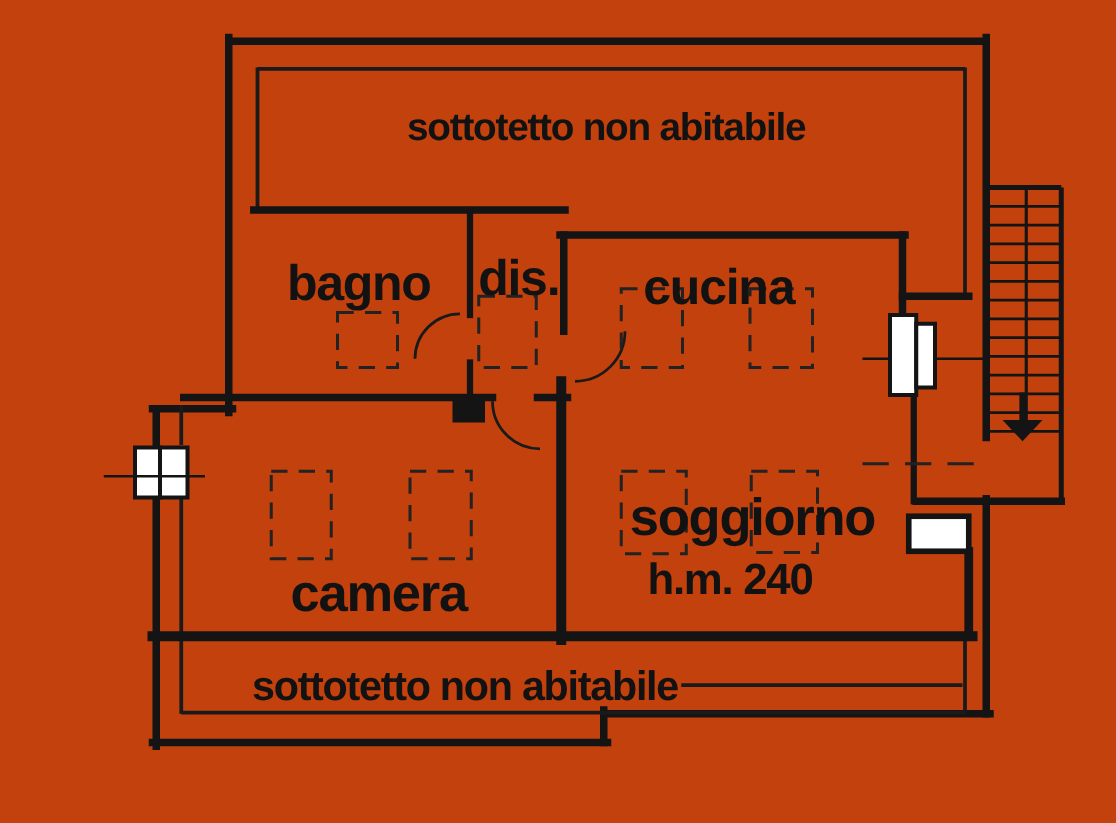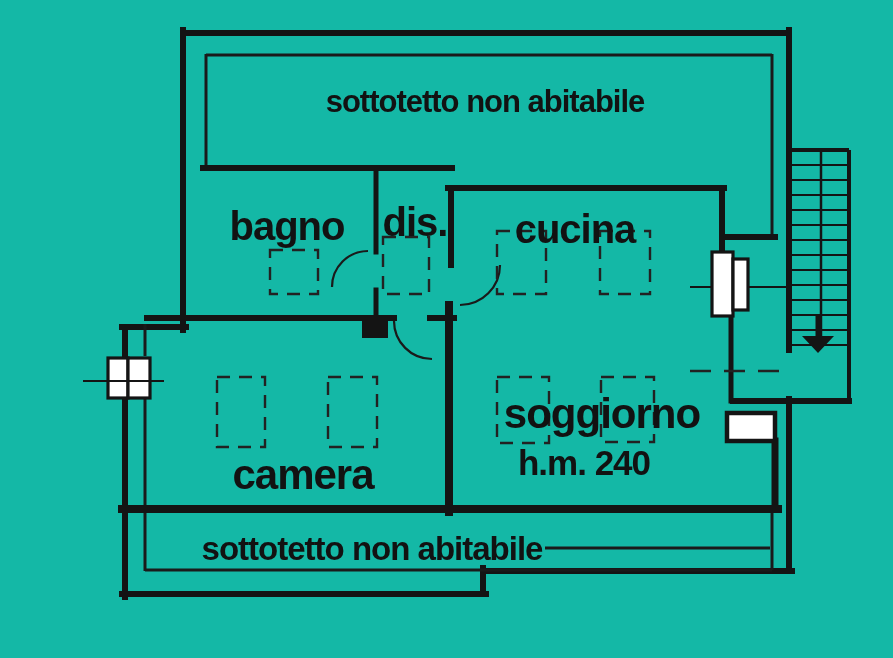--- a/index.html
+++ b/index.html
@@ -1,19 +1,19 @@
 <!DOCTYPE html>
 <html><head>
 <meta charset="utf-8">
 <style>
   html,body{margin:0;padding:0;background:#ffffff;}
   .canvas{
     position:relative;
     width:893px;height:658px;
-    background:#14b8a6;
+    background:#c2410c;
     overflow:hidden;
     text-align:right;
   }
   svg{display:block;}
   .room-label{
     font-family:"Liberation Sans","DejaVu Sans",sans-serif;
     font-weight:700;
     fill:#121212;
     letter-spacing:-1px;
     text-anchor:middle;

